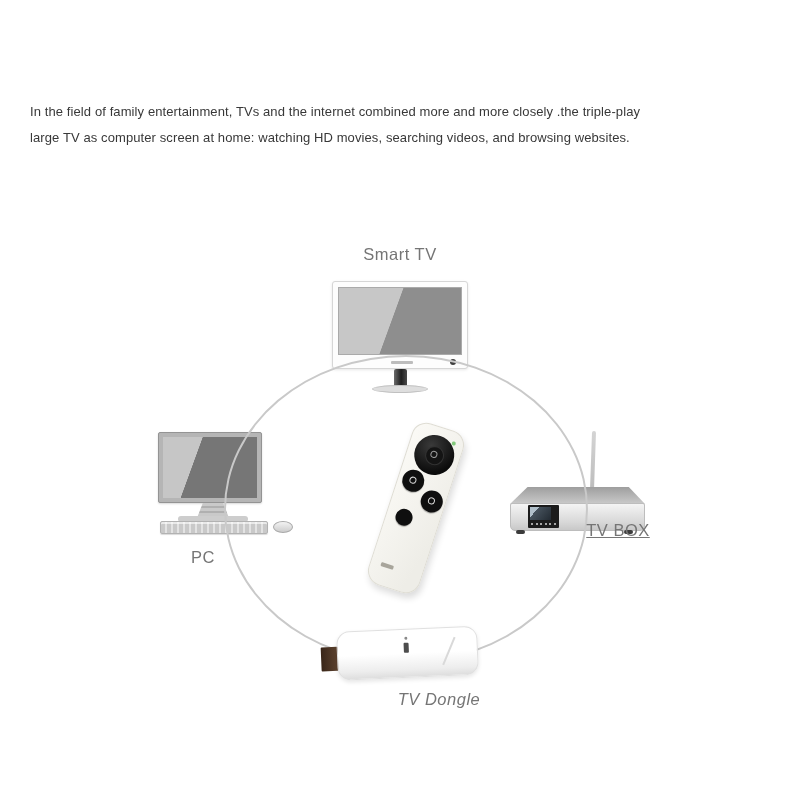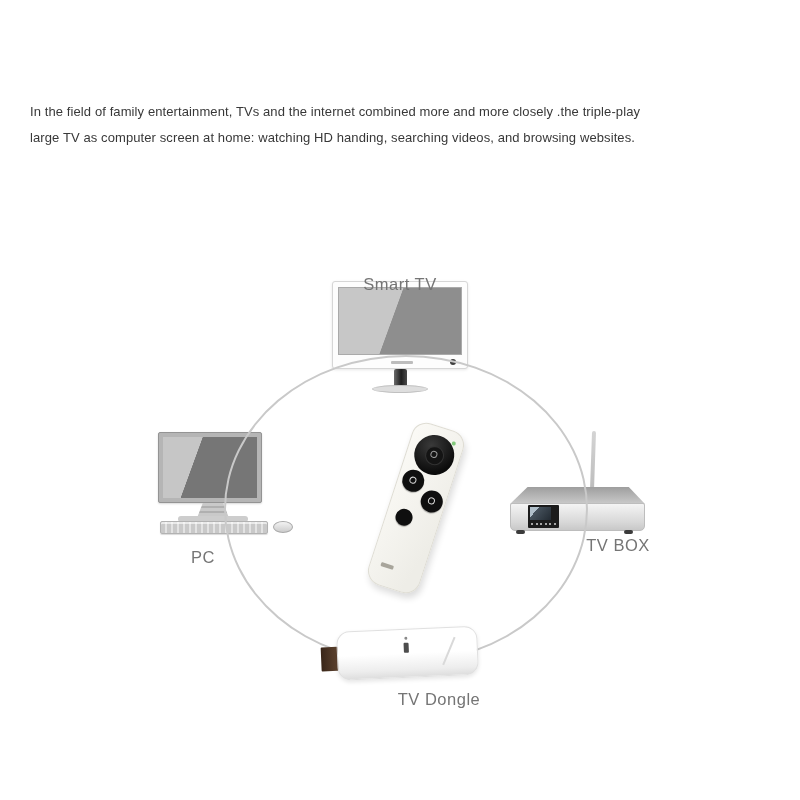--- a/index.html
+++ b/index.html
@@ -48,21 +48,21 @@
   .tv-brand { left:58px; bottom:4px; width:22px; height:3px; background:#bdbdbd; border-radius:1px; }
   .tv-power { right:11px; bottom:3px; width:6px; height:6px; background:#3f3f3f; border-radius:50%; }
   .tv-neck {
     left:394px; top:369px; width:13px; height:18px; border-radius:2px;
     background:linear-gradient(90deg,#6b6b6b,#1f1f1f 55%,#4a4a4a);
   }
   .tv-base {
     left:372px; top:385px; width:56px; height:8px;
     background:#dedede; border:1px solid #c0c0c0; border-radius:50%;
   }
-  .lbl-smarttv { left:348px; top:245px; width:104px;margin-top:30px; }
+  .lbl-smarttv { left:348px; top:245px; width:104px; }
 
   
   .mon-bezel {
     left:158px; top:432px; width:104px; height:71px;
     background:#b5b5b5; border:1px solid #949494; border-radius:2px;
     box-shadow:0 1px 2px rgba(0,0,0,.15);
   }
   .mon-screen {
     left:4px; top:4px; right:4px; bottom:4px;
     background:linear-gradient(110deg, #c6c6c6 34%, #767676 34.5%);
@@ -131,46 +131,46 @@
   }
   .box-panel { left:17px; top:1px; width:31px; height:23px; background:#1b1b1b; border-radius:1px; }
   .box-screen {
     left:2px; top:2px; width:21px; height:13px;
     background:linear-gradient(130deg,#b0bfca 0 28%, #46525d 28%, #222a32);
   }
   .box-dots { left:3px; bottom:3px; display:flex; gap:2.5px; }
   .box-dots i { width:2px; height:2px; background:#d6d6d6; border-radius:50%; display:block; }
   .foot { width:9px; height:4px; background:#3b3b3b; border-radius:2px; }
   .foot-l { left:516px; top:530px; } .foot-r { left:624px; top:530px; }
-  .lbl-tvbox { left:576px; top:536px; width:84px; }
+  .lbl-tvbox { left:576px; top:521px; width:84px;text-decoration:underline; }
 
   
   .dongle-wrap { left:318px; top:624px; width:166px; height:60px; transform:rotate(-2.5deg); }
   .hdmi {
     left:3px; top:20px; width:17px; height:24px; border-radius:1px;
     background:linear-gradient(90deg,#392619,#5f4430);
   }
   .dongle-body {
     left:19px; top:5px; width:141px; height:49px; border-radius:13px;
     background:linear-gradient(180deg,#ffffff 50%,#ededed 85%,#dedede);
     border:1px solid #e0e0e0; box-shadow:0 2px 4px rgba(0,0,0,.10);
   }
   .dongle-slot { left:66px; top:13px; width:5px; height:10px; background:#4d4d4d; border-radius:1px; }
   .dongle-dot  { left:67px; top:7px; width:3px; height:3px; background:#8a8a8a; border-radius:50%; }
   .dongle-line { left:110px; top:8px; width:2px; height:30px; background:#d9d9d9; transform:rotate(25deg); }
-  .lbl-dongle { left:392px; top:690px; width:94px; }
+  .lbl-dongle { left:392px; top:690px; width:94px;font-style:italic; }
 </style>
 </head>
 <body>
 
 <div id="page">
 
   <div class="abs para">
     <div class="para-line">In the field of family entertainment, TVs and the internet combined more and more closely .the triple-play</div>
-    <div class="para-line">large TV as computer screen at home: watching HD handing, searching videos, and browsing websites.</div>
+    <div class="para-line">large TV as computer screen at home: watching HD movies, searching videos, and browsing websites.</div>
   </div>
 
   <div class="abs ring"></div>
 
   <div class="abs dev-label lbl-smarttv">Smart TV</div>
   <div class="dev">
     <div class="abs tv-bezel">
       <div class="abs tv-screen"></div>
       <div class="abs tv-brand"></div>
       <div class="abs tv-power"></div>

